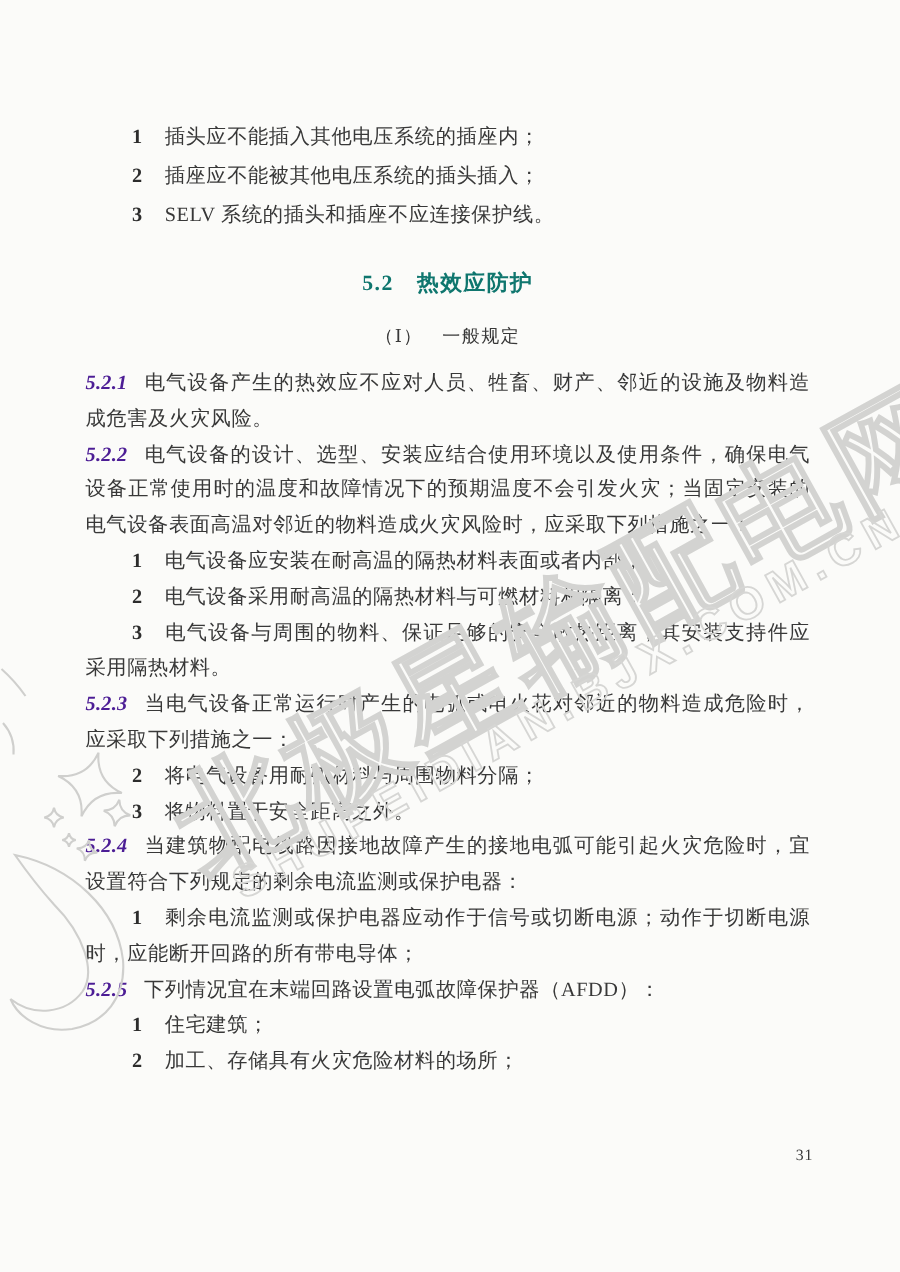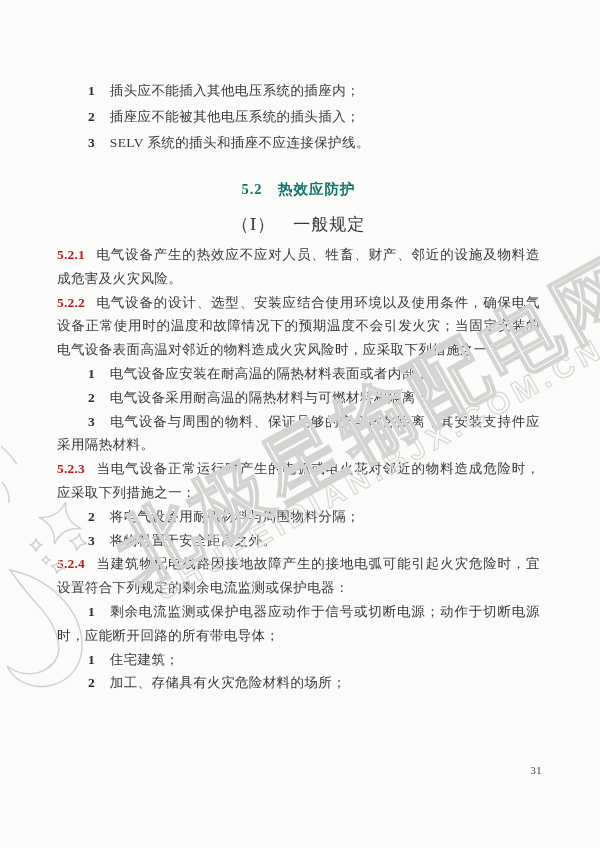--- a/index.html
+++ b/index.html
@@ -17,27 +17,27 @@
     font-size:13.5px;line-height:23.8px;letter-spacing:0.4px;
     text-align:justify;
     margin-top:11px;
   }
   p{margin:0;}
   #intro-list .list-item{line-height:26px;}
   .list-item{text-indent:31px;}
   .inum{font-weight:bold;color:#2c2c2c;margin-right:15px;letter-spacing:0;}
   .itxt{}
   .clause{text-indent:0;}
-  .cnum{font-weight:bold;color:#b91c1c;margin-right:11px;letter-spacing:0.2px;}
+  .cnum{font-weight:bold;color:#4c1d95;margin-right:11px;letter-spacing:0.2px;font-style:italic;}
   h2{
     margin:20px 0 0 0;font-size:14.5px;line-height:27px;
     text-align:center;font-weight:bold;color:#0f766e;letter-spacing:1px;text-indent:0;
   }
   h3{
-    margin:8px 0 5px 0;font-size:17px;line-height:27px;
+    margin:8px 0 5px 0;font-size:12px;line-height:27px;
     text-align:center;font-weight:normal;letter-spacing:1px;text-indent:0;
   }
   .pagenum{
     position:absolute;right:58px;bottom:72px;
     font-size:10.5px;color:#3a3a3a;letter-spacing:0.5px;
   }
   
   .watermark{position:absolute;inset:0;pointer-events:none;z-index:3;}
   .wm-cn{
     position:absolute;left:90px;top:378px;width:540px;
@@ -75,20 +75,21 @@
       <p class="clause"><b class="cnum">5.2.1</b><span class="ctxt">电气设备产生的热效应不应对人员、牲畜、财产、邻近的设施及物料造成危害及火灾风险。</span></p>
       <p class="clause"><b class="cnum">5.2.2</b><span class="ctxt">电气设备的设计、选型、安装应结合使用环境以及使用条件，确保电气设备正常使用时的温度和故障情况下的预期温度不会引发火灾；当固定安装的电气设备表面高温对邻近的物料造成火灾风险时，应采取下列措施之一：</span></p>
       <p class="list-item"><b class="inum">1</b><span class="itxt">电气设备应安装在耐高温的隔热材料表面或者内部；</span></p>
       <p class="list-item"><b class="inum">2</b><span class="itxt">电气设备采用耐高温的隔热材料与可燃材料相隔离；</span></p>
       <p class="list-item"><b class="inum">3</b><span class="itxt">电气设备与周围的物料、保证足够的安全散热距离，其安装支持件应采用隔热材料。</span></p>
       <p class="clause"><b class="cnum">5.2.3</b><span class="ctxt">当电气设备正常运行时产生的电弧或电火花对邻近的物料造成危险时，应采取下列措施之一：</span></p>
       <p class="list-item"><b class="inum">2</b><span class="itxt">将电气设备用耐弧材料与周围物料分隔；</span></p>
       <p class="list-item"><b class="inum">3</b><span class="itxt">将物料置于安全距离之外。</span></p>
       <p class="clause"><b class="cnum">5.2.4</b><span class="ctxt">当建筑物配电线路因接地故障产生的接地电弧可能引起火灾危险时，宜设置符合下列规定的剩余电流监测或保护电器：</span></p>
       <p class="list-item"><b class="inum">1</b><span class="itxt">剩余电流监测或保护电器应动作于信号或切断电源；动作于切断电源时，应能断开回路的所有带电导体；</span></p>
+      <p class="clause"><b class="cnum">5.2.5</b><span class="ctxt">下列情况宜在末端回路设置电弧故障保护器（AFDD）：</span></p>
       <p class="list-item"><b class="inum">1</b><span class="itxt">住宅建筑；</span></p>
       <p class="list-item"><b class="inum">2</b><span class="itxt">加工、存储具有火灾危险材料的场所；</span></p>
     </div>
 </main>
 
 <div class="pagenum">31</div>
 
 <div class="watermark">
   <div class="wm-cn">北极星输配电网</div>
   <div class="wm-en">SHUPEIDIAN.BJX.COM.CN</div>

